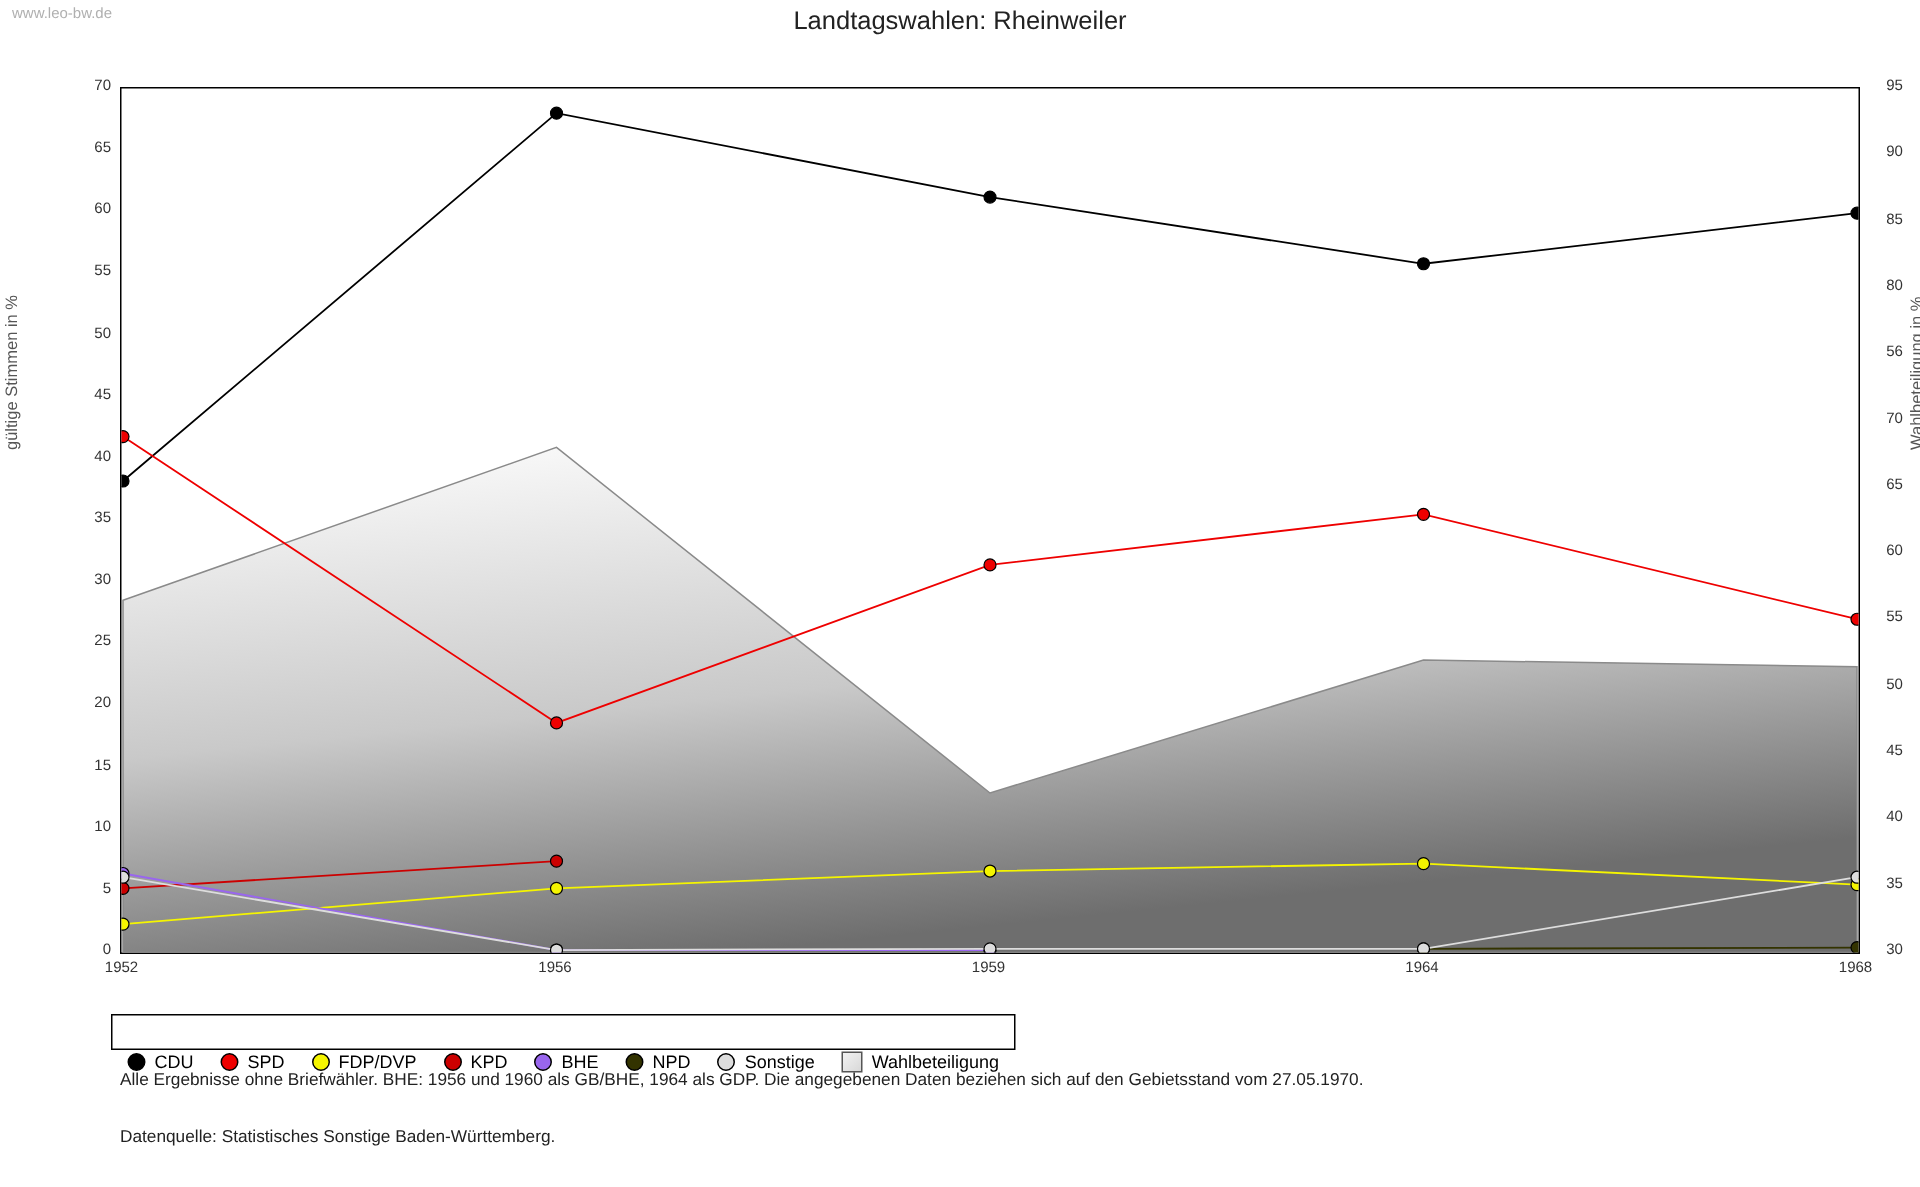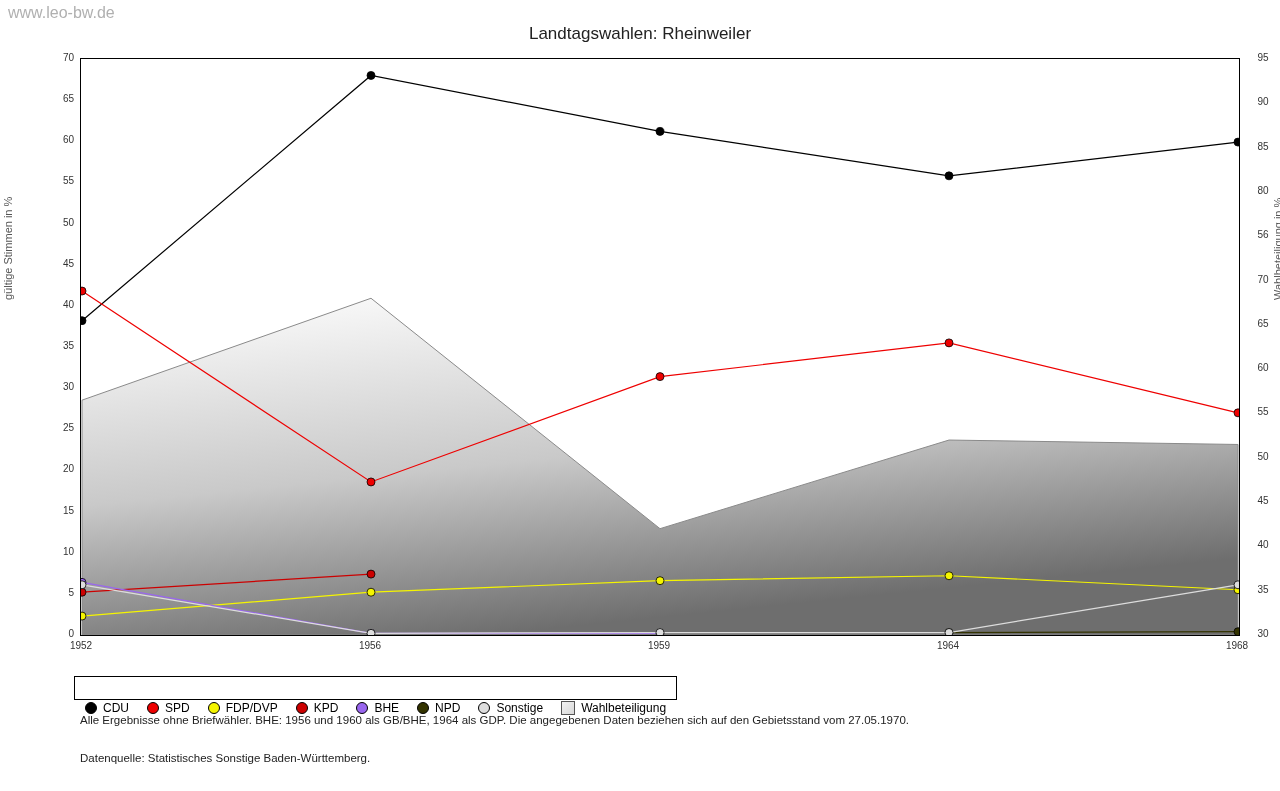--- a/index.html
+++ b/index.html
@@ -5,25 +5,25 @@
   html,body{margin:0;padding:0;}
   body{
     width:1280px;height:791px;
     background:#ffffff;
     font-family:"Liberation Sans", sans-serif;
     position:relative;
     overflow:hidden;
   }
   #watermark{
     position:absolute;left:8px;top:4px;
-    font-size:16px;color:#b0b0b0;
+    font-size:10px;color:#b0b0b0;
   }
   #chart-title{
     position:absolute;left:0;top:4px;width:1280px;
-    text-align:center;font-size:17px;color:#222;margin-top:20px;
+    text-align:center;font-size:17px;color:#222;
   }
   #plot-frame{
     position:absolute;left:80px;top:58px;width:1160px;height:578px;
     border:1px solid #000;
     background:#ffffff;
     box-sizing:border-box;
   }
   #plot-svg{position:absolute;left:0;top:0;}
   .axis-label{
     position:absolute;font-size:11px;color:#555;

